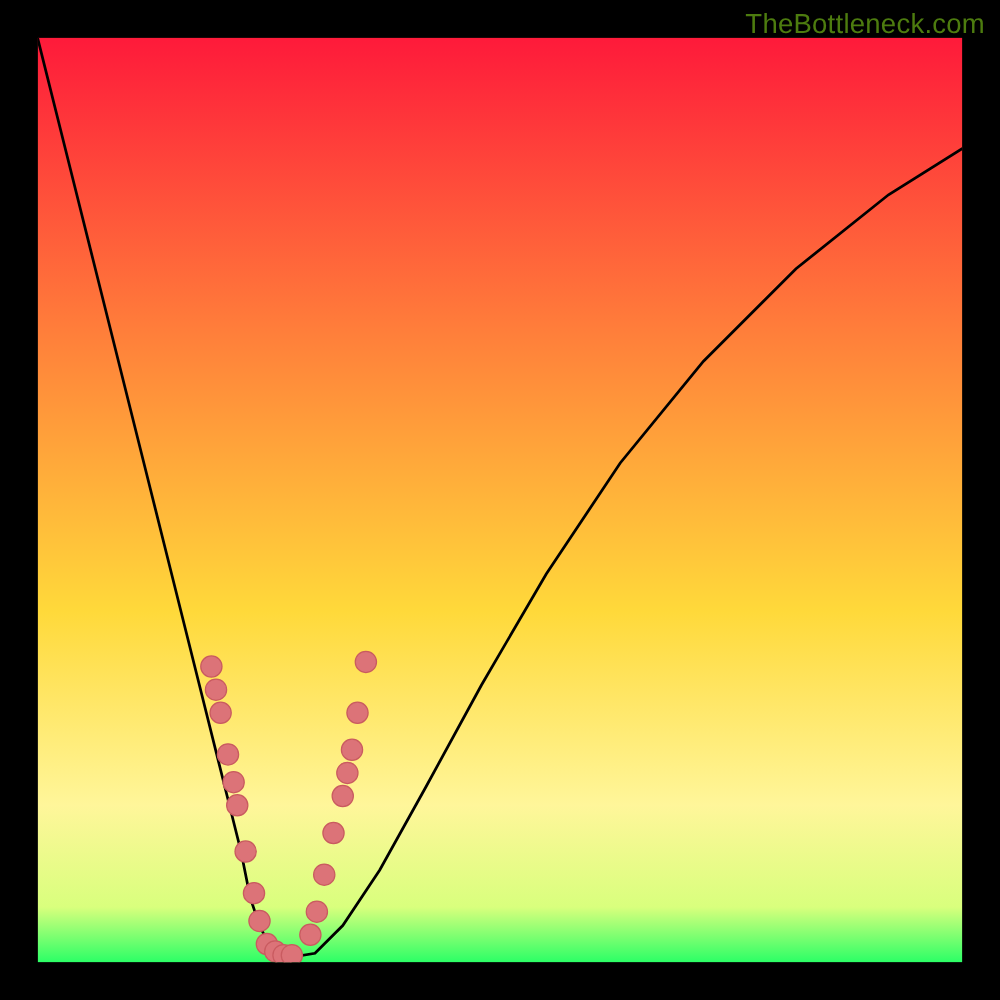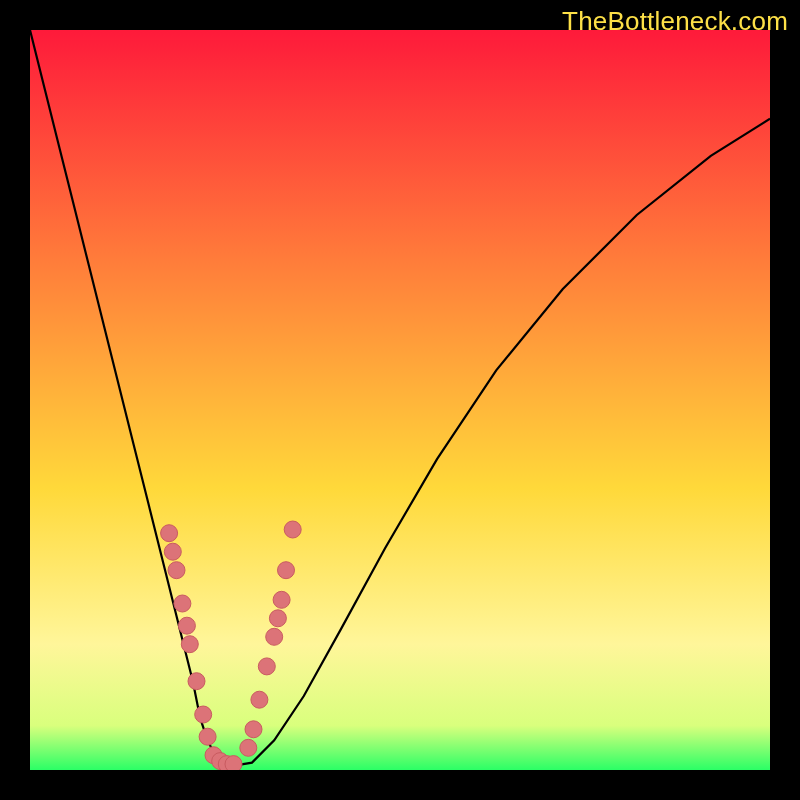--- a/index.html
+++ b/index.html
@@ -22,22 +22,22 @@
     top: 30px;
     left: 30px;
     width: 740px;
     height: 740px;
     overflow: hidden;
   }
   .watermark {
     position: absolute;
     top: 6px;
     right: 12px;
-    color: #fde047;
-    font-size: 26px;
+    color: #4d7c0f;
+    font-size: 22px;
     font-weight: 500;
     letter-spacing: 0.2px;
   }
   svg { display: block; }
 </style>
 </head>
 <body>
 
 <div class="frame">
   <div class="plot">

